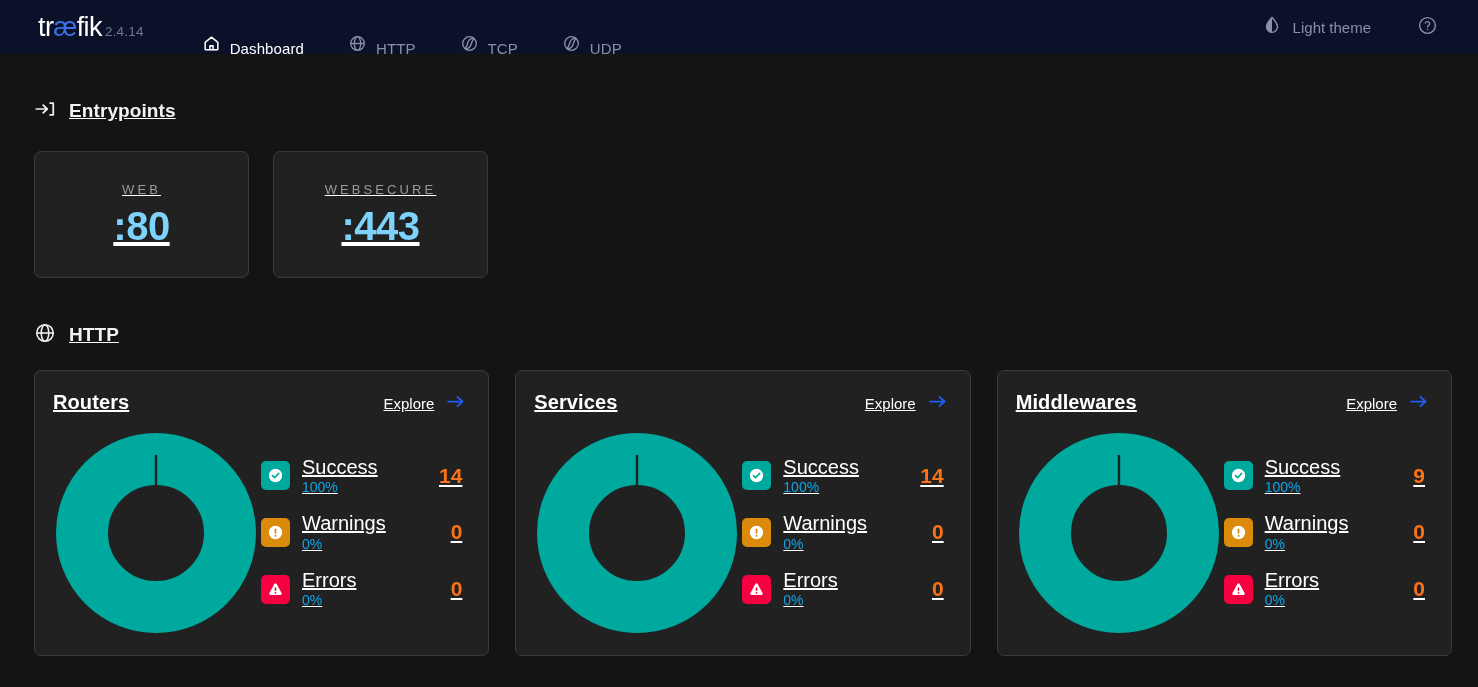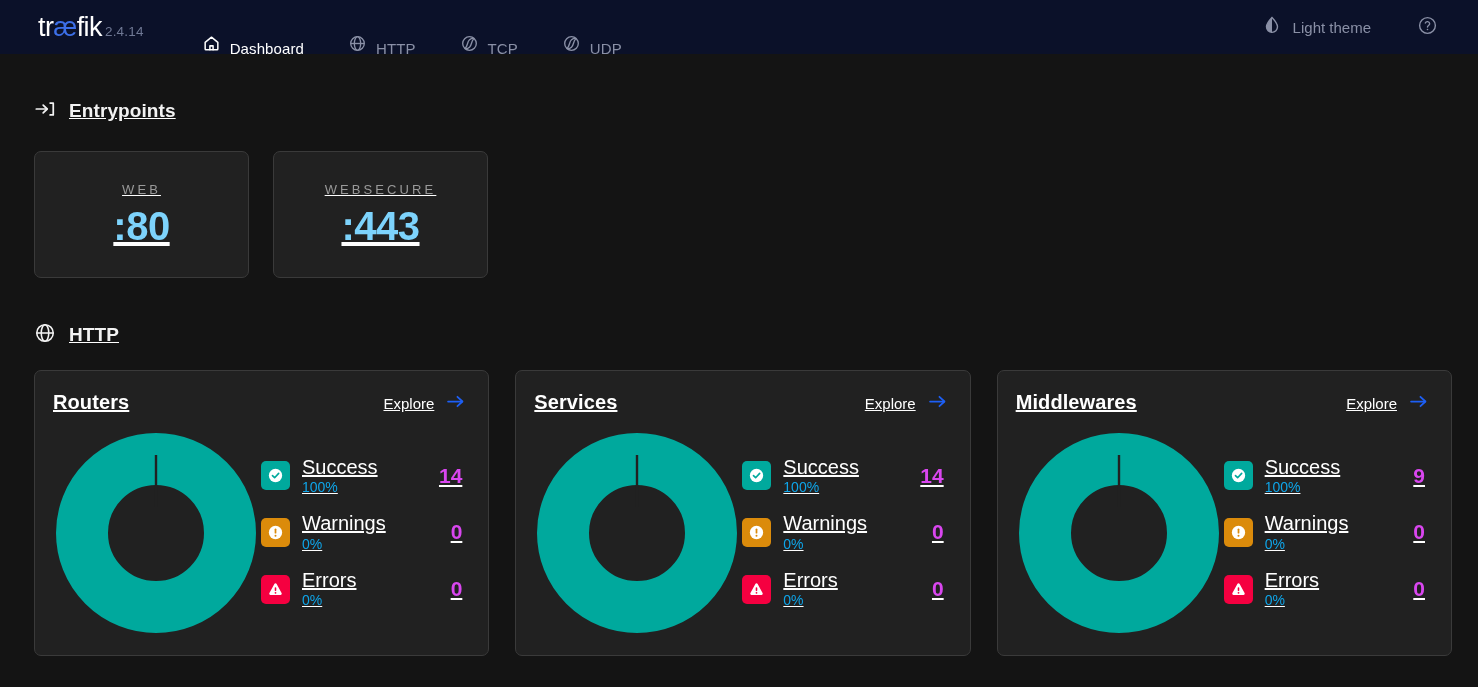--- a/index.html
+++ b/index.html
@@ -224,21 +224,21 @@
     white-space: nowrap;
   }
   .legend-pct {
     font-size: 14px;
     color: #0ea5e9;
     line-height: 1.3;
   }
   .legend-count {
     font-size: 21px;
     font-weight: 700;
-    color: #d946ef;
+    color: #f97316;
     text-align: right;
     min-width: 26px;
     white-space: nowrap;
   }
 </style>
 </head>
 <body>
 
 <div class="topbar">
 

